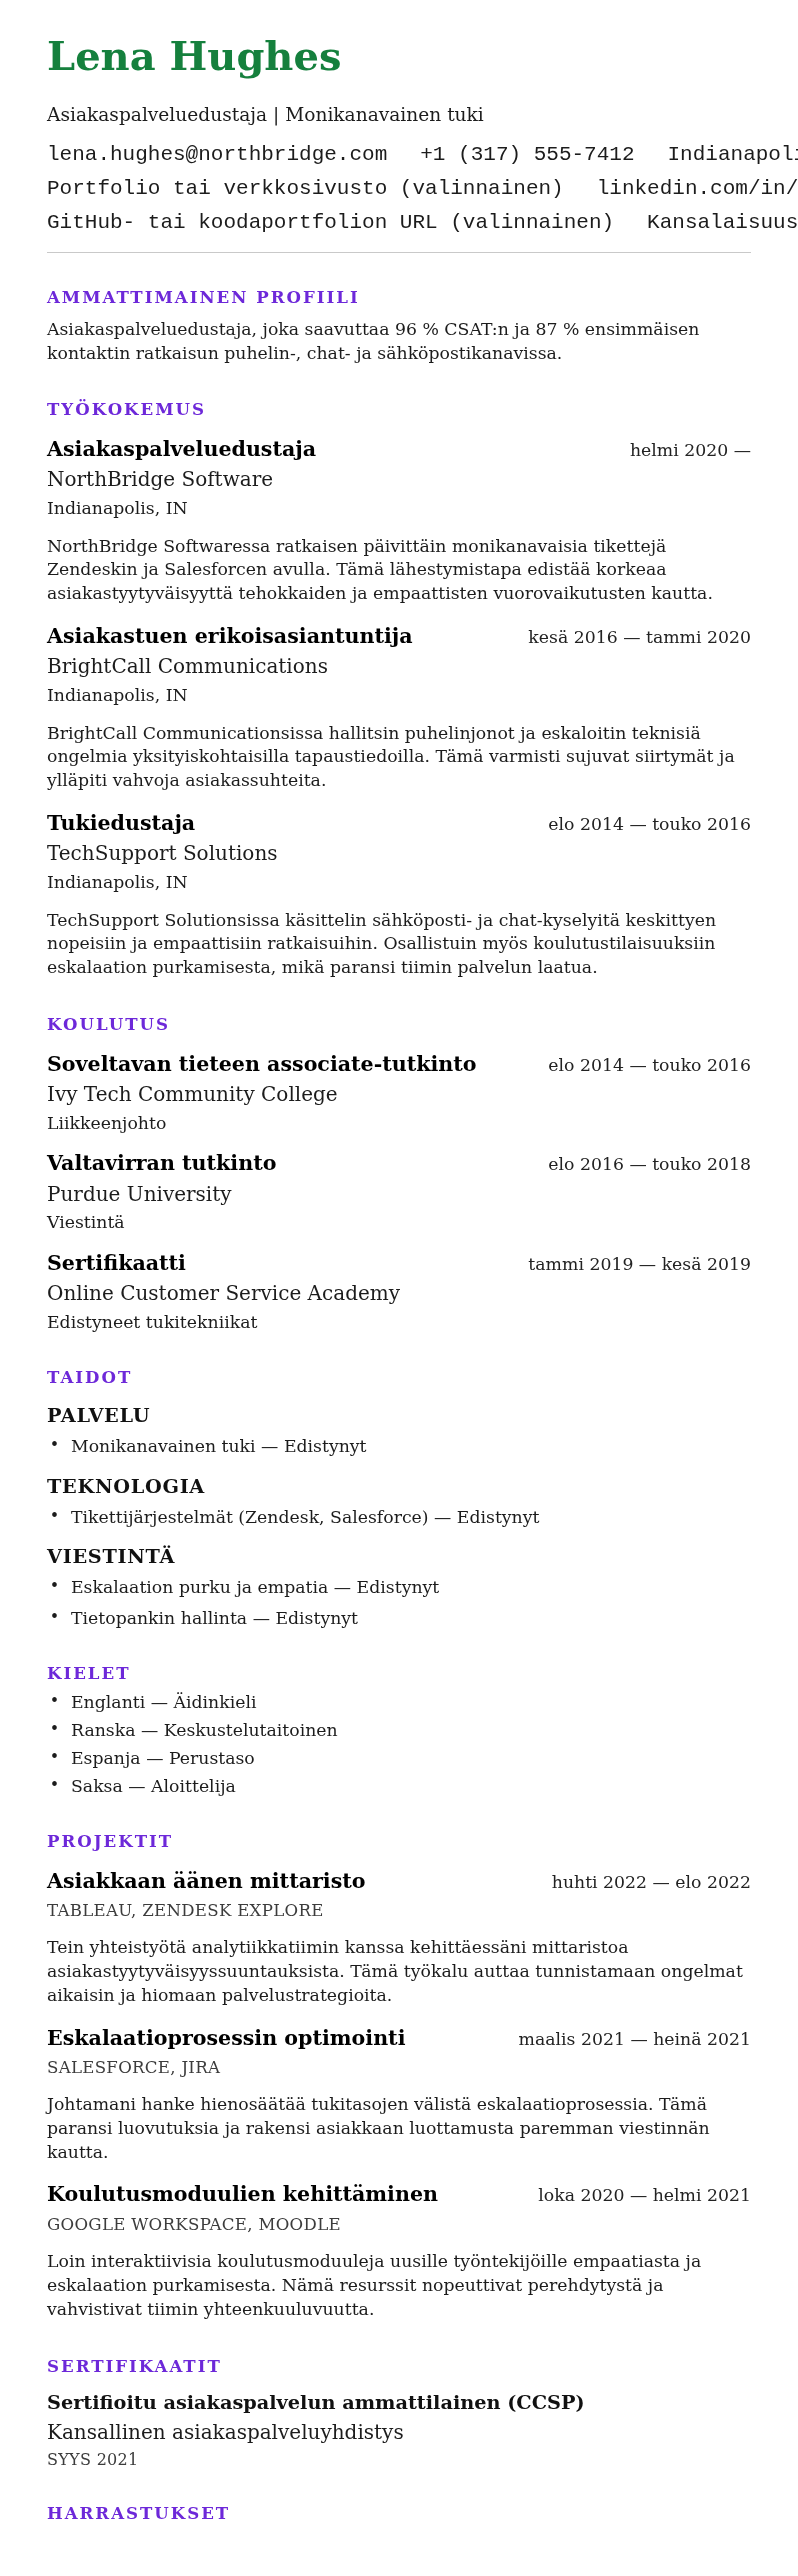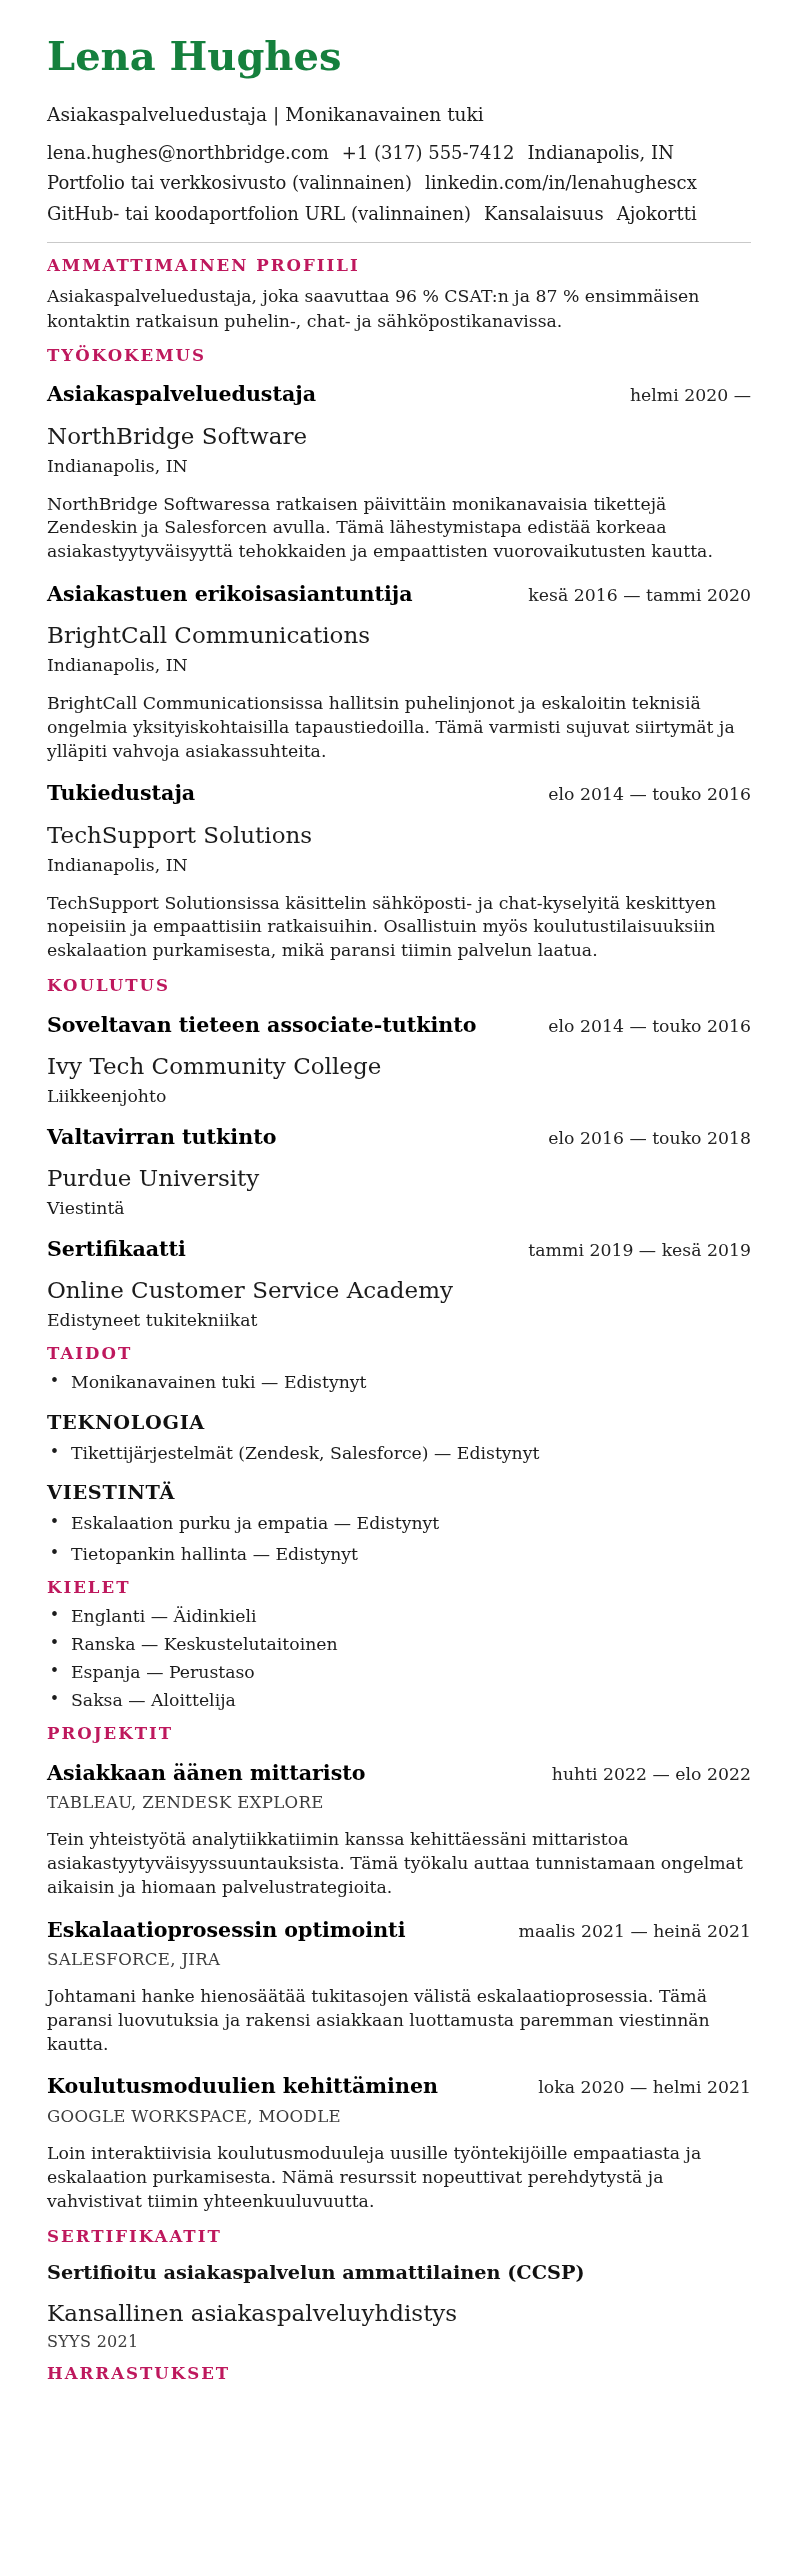--- a/index.html
+++ b/index.html
@@ -22,41 +22,42 @@
     color: #15803d;
     margin: 0;
   }
   .subtitle {
     font-size: 18.6px;
     line-height: 1.15;
     margin-top: 28px;
   }
   .contact-row {
     display: flex;
-    gap: 13px;
-    font-size: 18px;
+    gap: 33px;
+    font-size: 21px;
     line-height: 1.15;
     margin-top: 10px;
     flex-wrap: nowrap;
     white-space: nowrap;
+    font-family: Liberation Mono, monospace;
   }
   .contact-row.first { margin-top: 17.3px; }
   .divider {
     border: 0;
     border-top: 1.3px solid #c9c9c9;
     margin: 17.3px 0 0 0;
   }
 
   
   .section-title {
     font-size: 16.6px;
     font-weight: bold;
     letter-spacing: 2px;
-    margin-top: 12px;
-    color: #be185d;
+    margin-top: 34px;
+    color: #6d28d9;
   }
   .body-text {
     font-size: 17.3px;
     line-height: 1.40;
     margin-top: 9.3px;
     max-width: 705px;
   }
 
   
   .entry-row {
@@ -70,21 +71,21 @@
     font-size: 20.6px;
     font-weight: bold;
     line-height: 1.15;
     color: #000000;
   }
   .entry-dates {
     font-size: 17.3px;
     white-space: nowrap;
     color: #222222;
   }
-  .entry-sub  { font-size: 23px; line-height: 1.15; margin-top: 16px;  }
+  .entry-sub  { font-size: 20px; line-height: 1.15; margin-top: 7px;  }
   .entry-sub2 { font-size: 17.3px; line-height: 1.15; margin-top: 7.3px; }
   .entry-desc {
     font-size: 17.3px;
     line-height: 1.38;
     margin-top: 16px;
     max-width: 705px;
   }
   .tools-line {
     font-size: 16.6px;
     letter-spacing: 0.3px;
@@ -231,20 +232,21 @@
       </div>
       <div class="entry-sub">Online Customer Service Academy</div>
       <div class="entry-sub2">Edistyneet tukitekniikat</div>
     </div>
   </div>
 
   <div class="section">
     <div class="section-title">TAIDOT</div>
 
     <div class="skill-cat">
+      <div class="skill-cat-name">PALVELU</div>
       <ul class="bullets">
         <li>Monikanavainen tuki — Edistynyt</li>
       </ul>
     </div>
     <div class="skill-cat">
       <div class="skill-cat-name">TEKNOLOGIA</div>
       <ul class="bullets">
         <li>Tikettijärjestelmät (Zendesk, Salesforce) — Edistynyt</li>
       </ul>
     </div>

